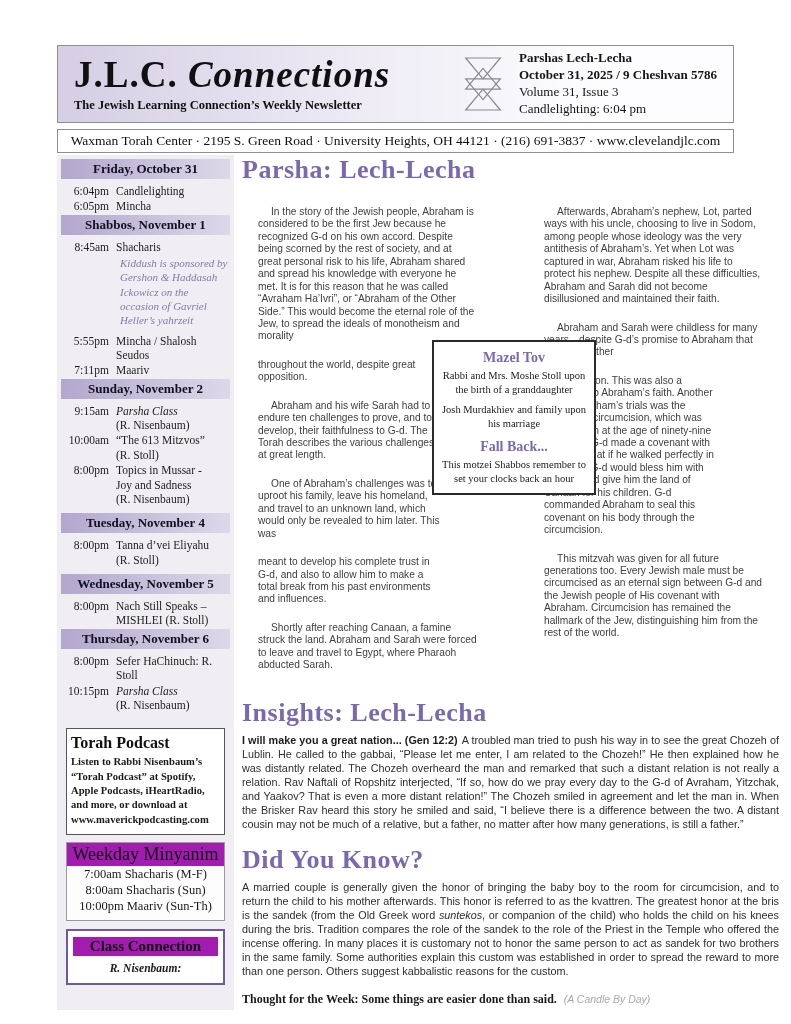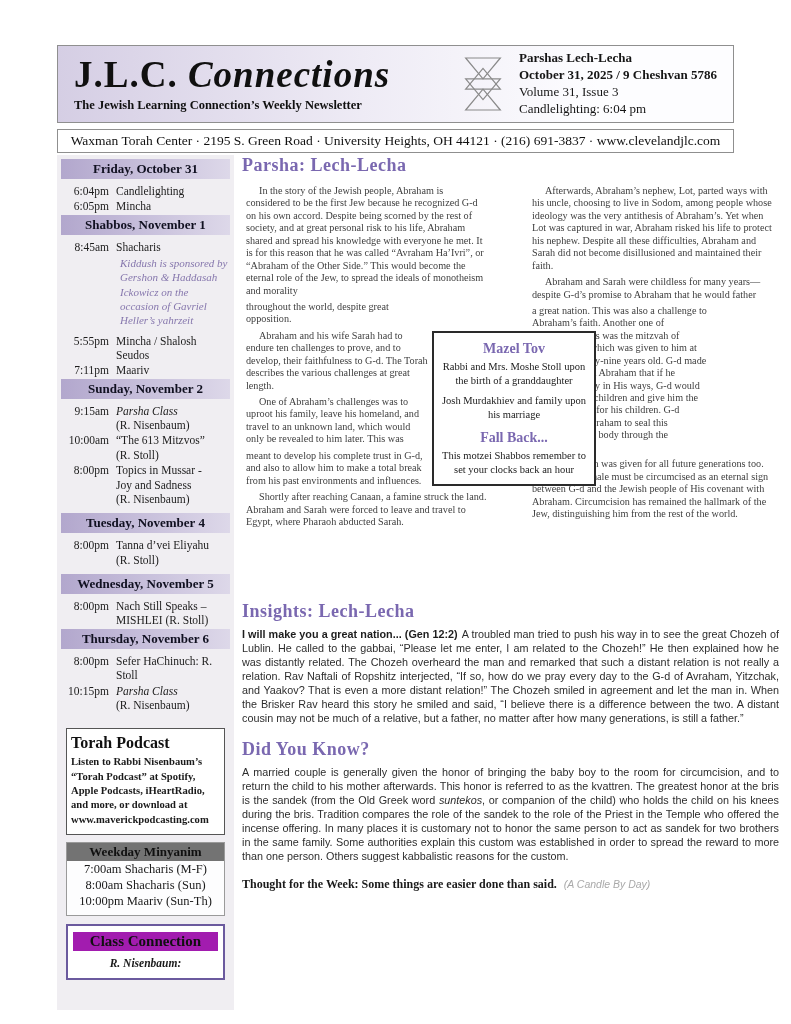--- a/index.html
+++ b/index.html
@@ -37,32 +37,32 @@
   .sched-label { white-space:pre-line; }
   .ital { font-style:italic; }
   .note { margin:2px 4px 6px 63px; font-size:11px; font-style:italic; color:#8677ad; line-height:1.3; }
   .day-gap { height:6px; }
 
   
   .podcast-box { margin:16px 9px 0; border:1px solid #555; background:#fff; padding:5px 4px 7px; }
   .podcast-title { font-size:16px; font-weight:bold; color:#101010; }
   .podcast-body { font-size:10.6px; font-weight:bold; color:#1a1a1a; line-height:1.35; margin-top:3px; }
   .minyanim-box { margin:7px 9px 0; border:1px solid #9a9a9a; background:#fdfdfe; text-align:center; padding-bottom:5px; }
-  .minyanim-title { font-size:13px; font-weight:bold; color:#101010; background:#737373; padding:1px 0; }
+  .minyanim-title { font-size:18px; font-weight:normal; color:#101010; background:#a21caf; padding:1px 0; }
   .minyanim-line { font-size:12.5px; color:#1a1a1a; line-height:1.3; }
   .class-box { margin:8px 9px 0; border:2px solid #6b5a9e; background:#fff; text-align:center; padding:4px 5px 9px; }
   .class-title { font-size:15px; font-weight:bold; color:#101010; background:#a21caf; margin:2px 0 6px; padding:1px 0; }
   .class-name { font-size:11.5px; font-weight:bold; font-style:italic; color:#1a1a1a; margin-top:6px; }
 
   
-  .section-head { font-size:18px; font-weight:bold; color:#7a68b0; letter-spacing:0.5px; margin:4px 0 5px; }
+  .section-head { font-size:26px; font-weight:bold; color:#7a68b0; letter-spacing:0.5px; margin:4px 0 5px; }
   .parsha-wrap { position:relative; min-height:410px; }
   .pcol-row { display:flex; gap:35px; }
   .pcol { width:251px; flex:none; font-family:"Liberation Sans", sans-serif; font-size:10.2px; line-height:1.22; color:#3e3e3e; }
-  .pcol p { margin:4px; text-indent:13px;font-family:Liberation Serif, serif; }
+  .pcol p { margin:16px; text-indent:13px; }
   .pcol p.cont { text-indent:0; }
   .nr { width:182px; }                 
   .nl { margin-left:76px; width:175px; } 
   .mazel { position:absolute; left:190px; top:150px; width:164px; border:2px solid #2a2a2a; background:#fff;
     text-align:center; padding:7px 6px 8px; font-size:10.5px; line-height:1.3; color:#1a1a1a; }
   .mazel-title { font-size:14px; font-weight:bold; color:#7a68b0; margin-bottom:2px; }
   .mazel-line { margin-bottom:7px; }
   .mazel-line.last { margin-bottom:0; }
 
   .body-par { font-family:"Liberation Sans", sans-serif; font-size:10.8px; line-height:1.3; color:#2d2d2d;

